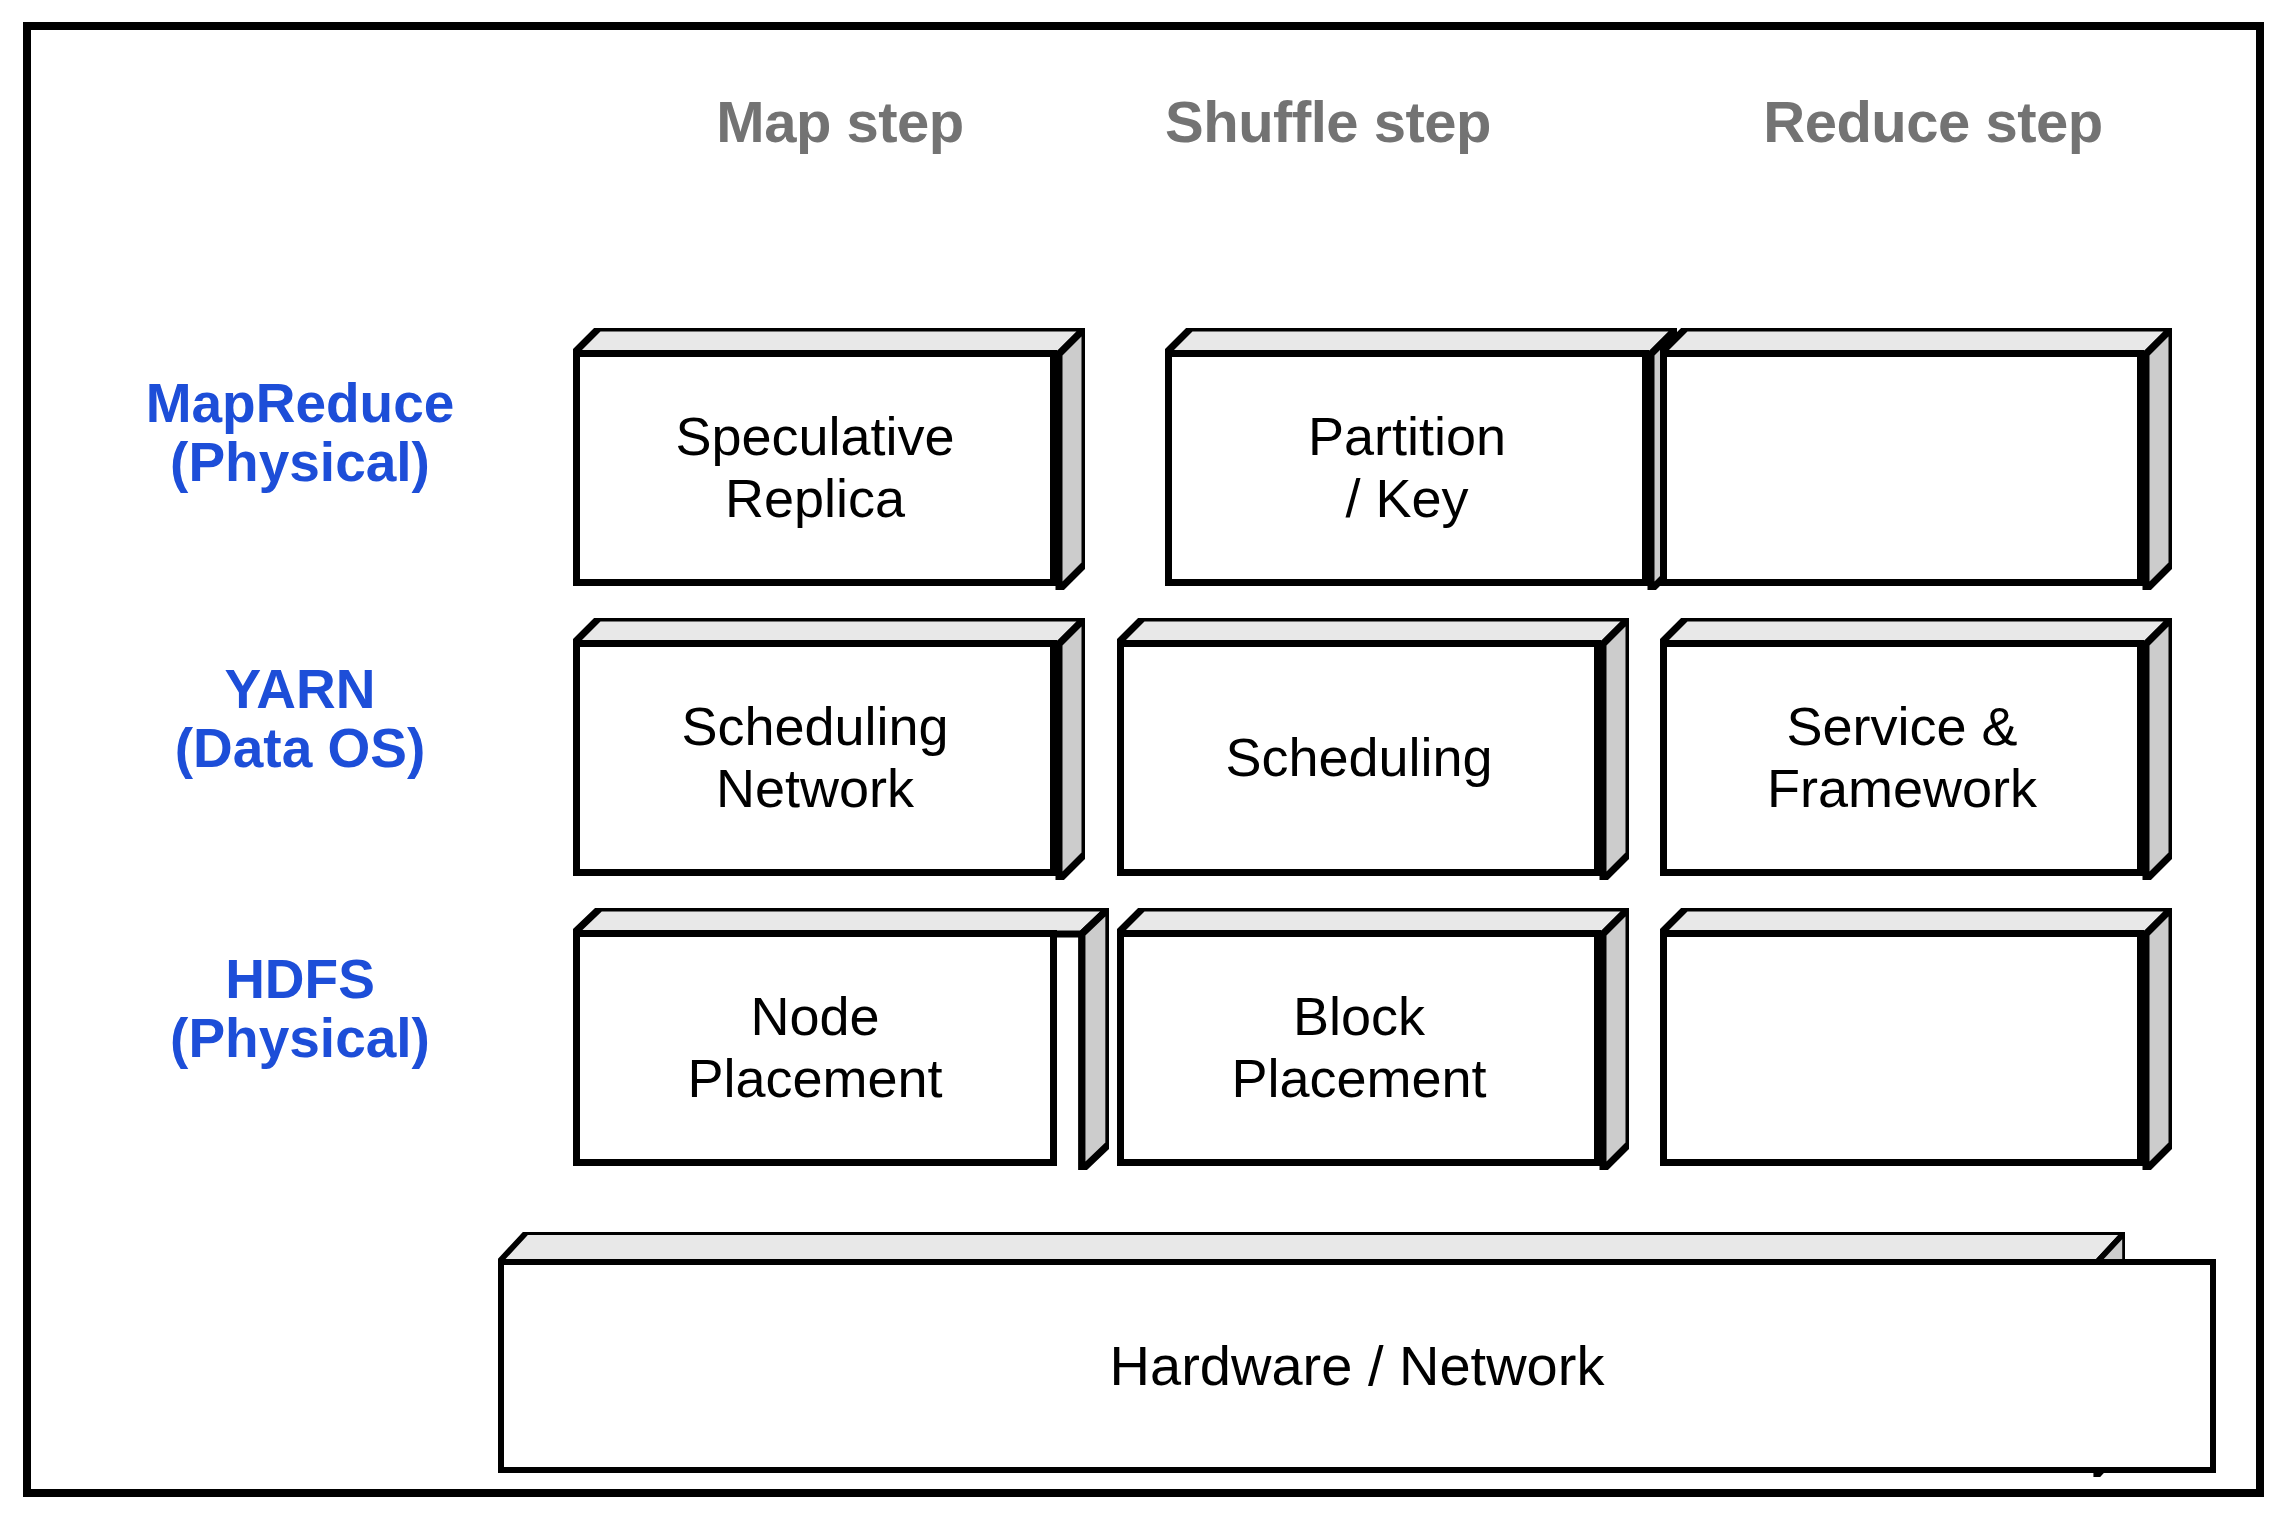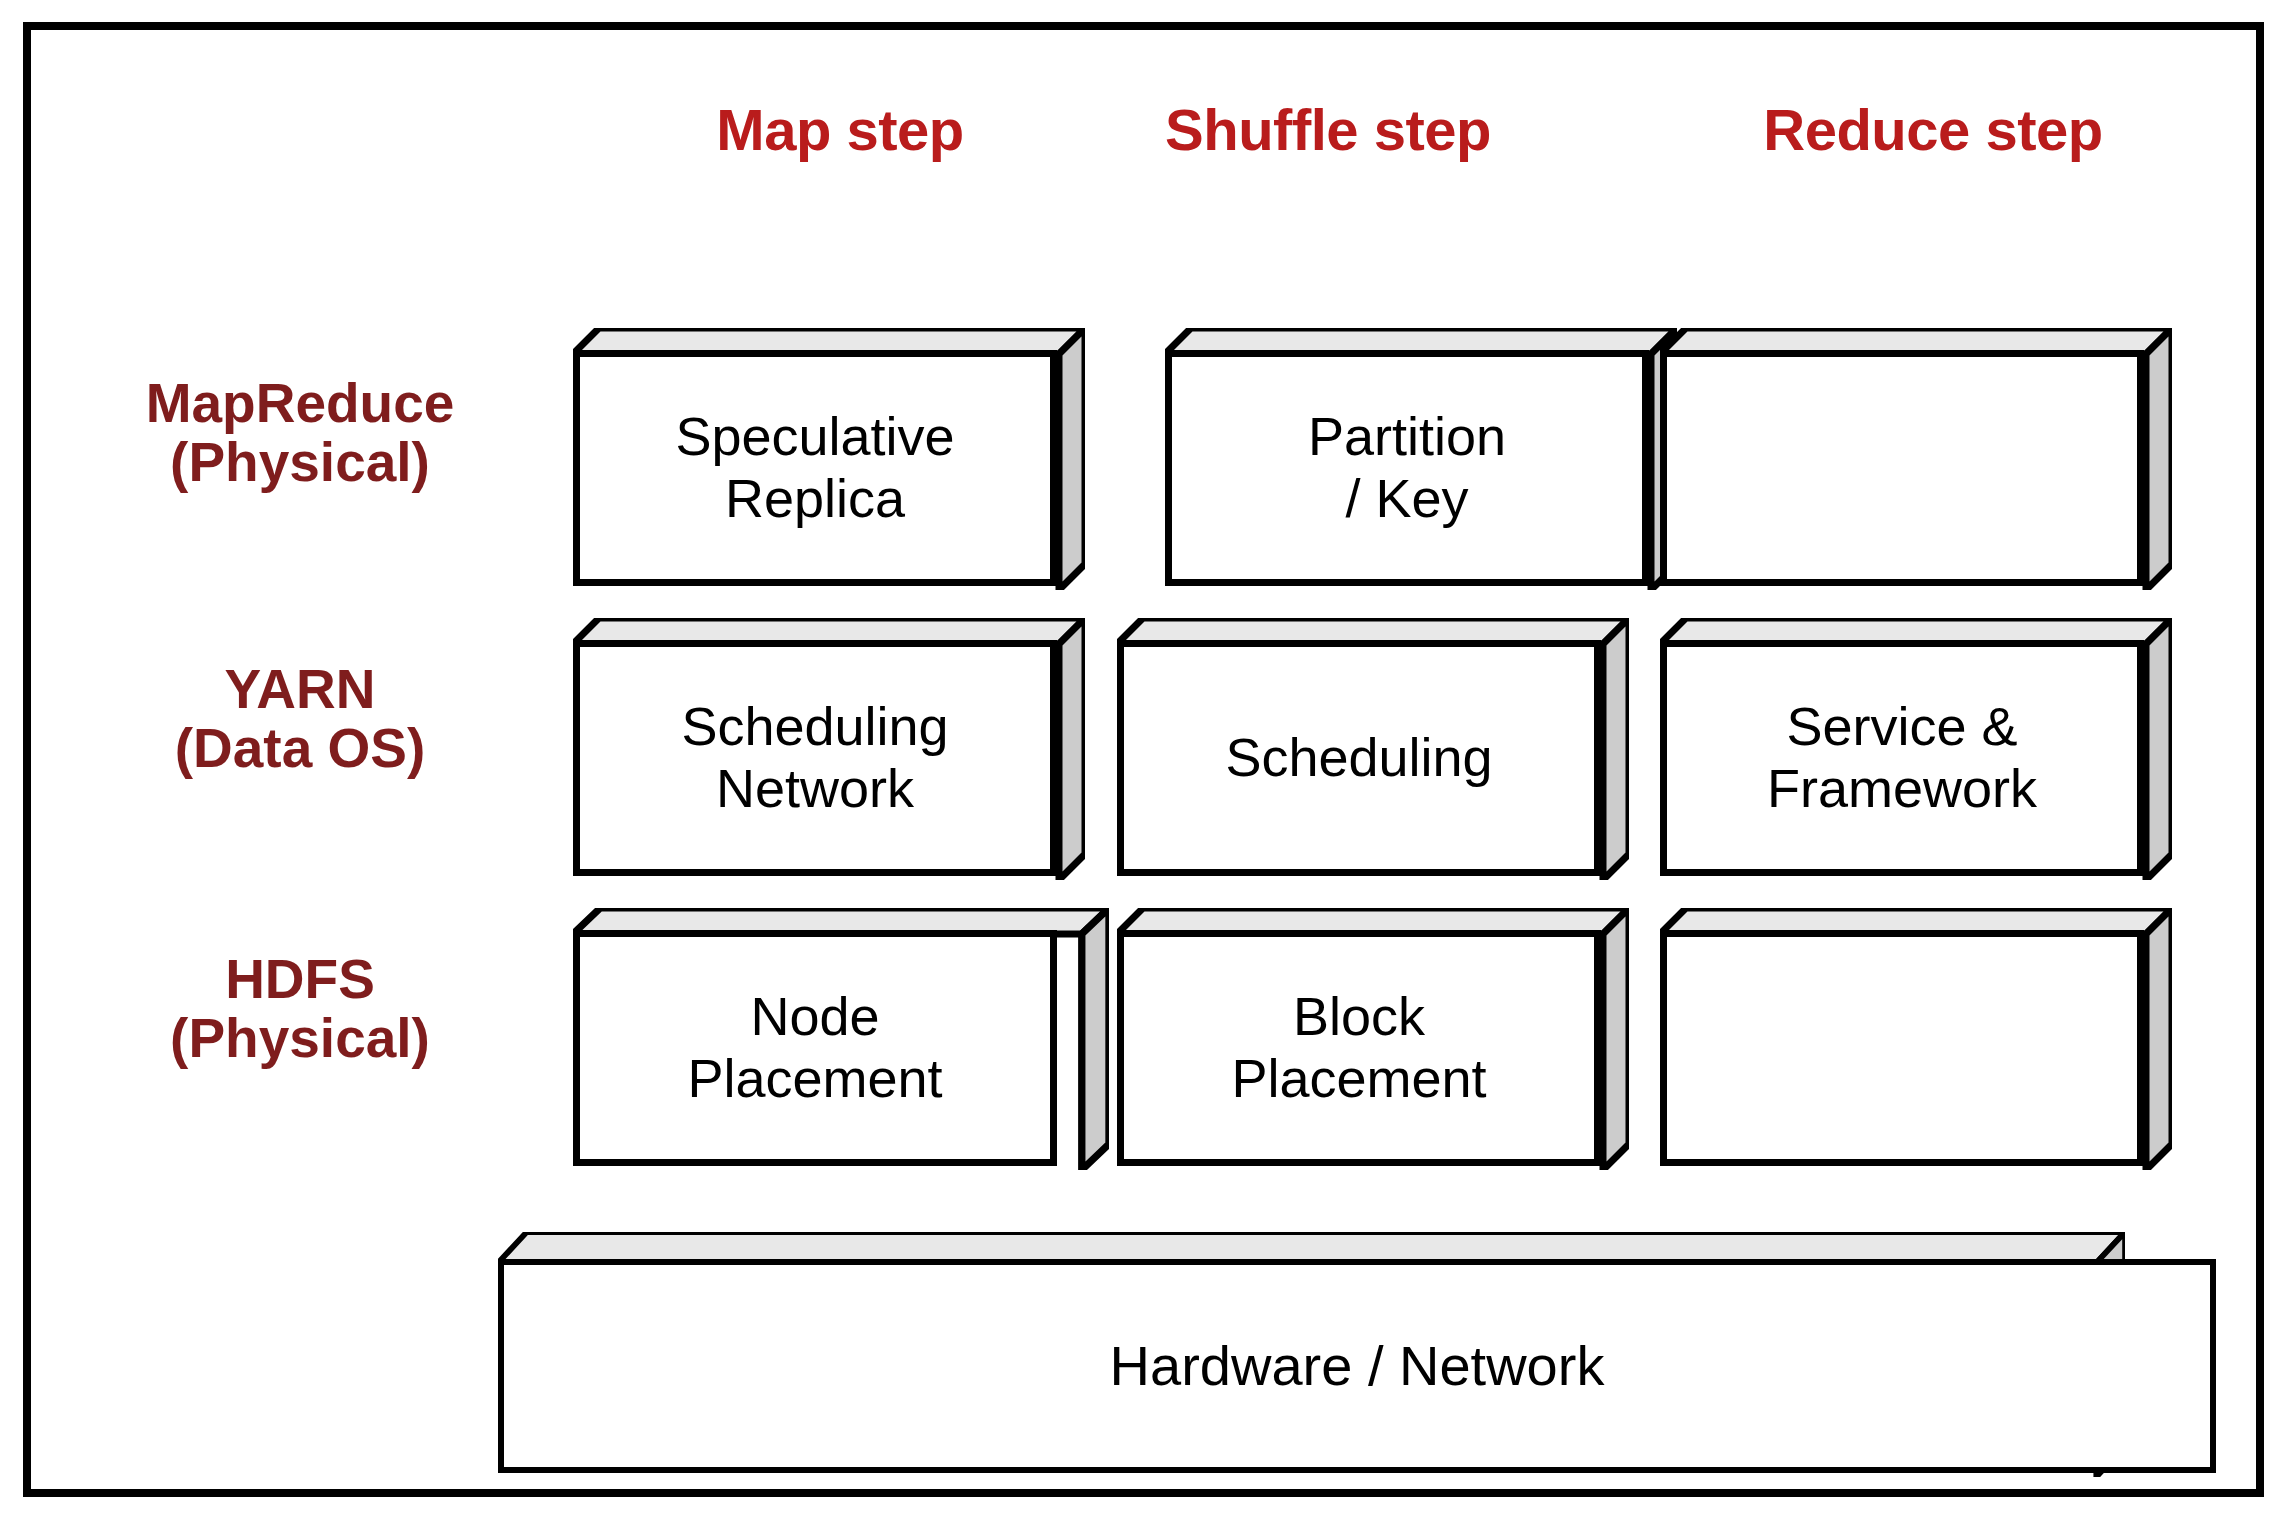--- a/index.html
+++ b/index.html
@@ -32,38 +32,37 @@
 
   
   .col-header {
     position: absolute;
     top: 82px;
     height: 80px;
     line-height: 80px;
     text-align: center;
     font-size: 58px;
     font-weight: bold;
-    color: #b91c1c;
+    color: #737373;
     white-space: nowrap;
     letter-spacing: -0.5px;
-    margin-top: 8px;
   }
   #colhead-0 { left: 560px;  width: 560px; }
   #colhead-1 { left: 1048px; width: 560px; }
   #colhead-2 { left: 1648px; width: 570px; }
 
   
   .row-label {
     position: absolute;
     left: 40px;
     width: 520px;
     text-align: center;
     font-size: 55px;
     font-weight: bold;
-    color: #7f1d1d;
+    color: #1d4ed8;
     line-height: 1.08;
   }
   .row-label .l2 { display: block; }
   #rowlabel-0 { top: 374px; }
   #rowlabel-1 { top: 660px; }
   #rowlabel-2 { top: 950px; }
 
   
   .box3d {
     position: absolute;

